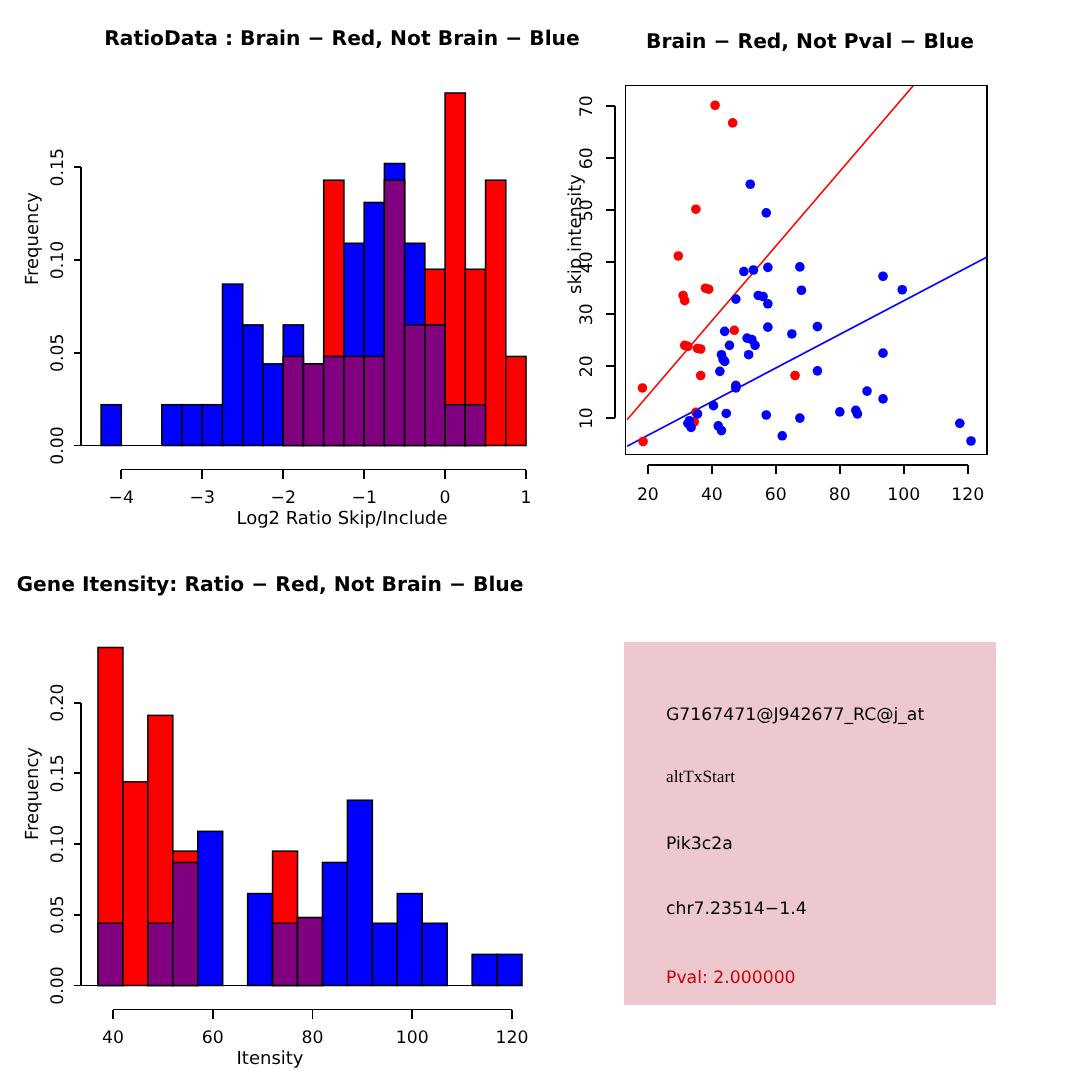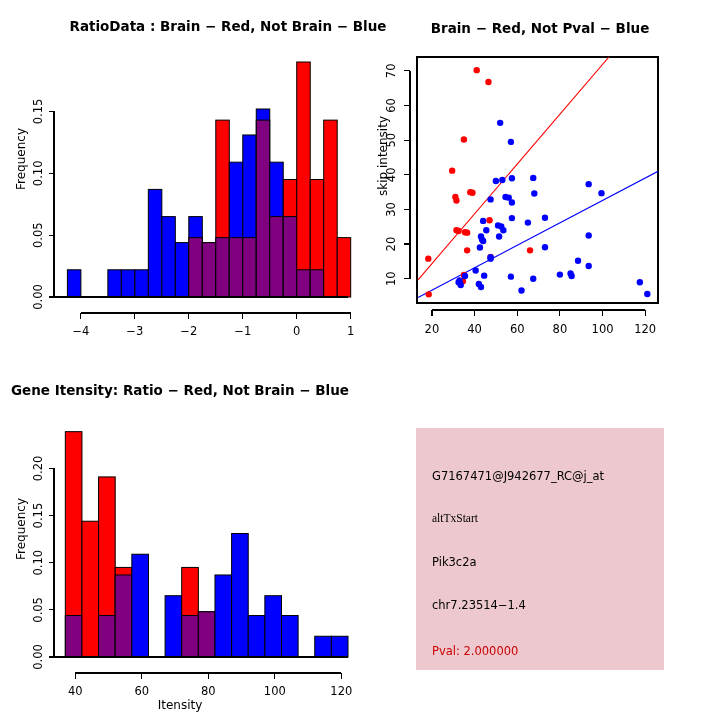--- a/index.html
+++ b/index.html
@@ -4,21 +4,21 @@
 <style>
   html,body{margin:0;padding:0;background:#ffffff;}
   body{width:720px;height:720px;position:relative;overflow:hidden;
        font-family:"DejaVu Sans","Liberation Sans",sans-serif;color:#000;}
   .panel{position:absolute;}
   .title{position:absolute;width:100%;text-align:center;font-weight:bold;
          font-size:13.5px;letter-spacing:0px;white-space:nowrap;}
   .axlabel{position:absolute;font-size:12px;text-align:center;width:100%;}
   svg{display:block;}
   .infobox{position:absolute;}
-  .infotext{position:absolute;font-size:11.5px;white-space:nowrap;}
+  .infotext{position:absolute;font-size:11.5px;white-space:nowrap;margin-left:12px;}
 </style>
 </head>
 <body>
 
 <div class="panel" style="left:0;top:0;width:360px;height:360px;padding-left:32px;">
   <div class="title" style="top:18px;">RatioData : Brain − Red, Not Brain − Blue</div>
   <svg id="svg-ratio" width="360" height="360" style="position:absolute;left:0;top:0;">
       <rect x="67.39622641509432" y="269.7894736842105" width="13.490566037735846" height="27.21052631578948" fill="#0000FF" stroke="#000" stroke-width="1"></rect>
       <rect x="107.86792452830187" y="269.7894736842105" width="13.490566037735846" height="27.21052631578948" fill="#0000FF" stroke="#000" stroke-width="1"></rect>
       <rect x="121.35849056603772" y="269.7894736842105" width="13.490566037735846" height="27.21052631578948" fill="#0000FF" stroke="#000" stroke-width="1"></rect>
@@ -65,20 +65,21 @@
       <line x1="188.81132075471697" y1="313" x2="188.81132075471697" y2="319" stroke="#000" stroke-width="1.2" shape-rendering="crispEdges"></line>
       <text x="188.81132075471697" y="335" font-size="11.5" font-family="&quot;DejaVu Sans&quot;,&quot;Liberation Sans&quot;,sans-serif" fill="#000" text-anchor="middle">−2</text>
       <line x1="242.77358490566036" y1="313" x2="242.77358490566036" y2="319" stroke="#000" stroke-width="1.2" shape-rendering="crispEdges"></line>
       <text x="242.77358490566036" y="335" font-size="11.5" font-family="&quot;DejaVu Sans&quot;,&quot;Liberation Sans&quot;,sans-serif" fill="#000" text-anchor="middle">−1</text>
       <line x1="296.73584905660374" y1="313" x2="296.73584905660374" y2="319" stroke="#000" stroke-width="1.2" shape-rendering="crispEdges"></line>
       <text x="296.73584905660374" y="335" font-size="11.5" font-family="&quot;DejaVu Sans&quot;,&quot;Liberation Sans&quot;,sans-serif" fill="#000" text-anchor="middle">0</text>
       <line x1="350.6981132075471" y1="313" x2="350.6981132075471" y2="319" stroke="#000" stroke-width="1.2" shape-rendering="crispEdges"></line>
       <text x="350.6981132075471" y="335" font-size="11.5" font-family="&quot;DejaVu Sans&quot;,&quot;Liberation Sans&quot;,sans-serif" fill="#000" text-anchor="middle">1</text>
       <line x1="50" y1="297" x2="348" y2="297" stroke="#000" stroke-width="1.2" shape-rendering="crispEdges"></line>
     </svg>
+  <div class="axlabel" style="top:338px;">Log2 Ratio Skip/Include</div>
   <div style="position:absolute;left:14px;top:190px;font-size:12px;
               transform:rotate(-90deg);transform-origin:0 0;white-space:nowrap;">Frequency</div>
 </div>
 
 <div class="panel" style="left:360px;top:0;width:360px;height:360px;">
   <div class="title" style="top:20px;">Brain − Red, Not Pval − Blue</div>
   <svg id="svg-scatter" width="360" height="360" style="position:absolute;left:0;top:0;">
       <rect x="57" y="57" width="241" height="246" fill="none" stroke="#000" stroke-width="1.2" shape-rendering="crispEdges"></rect>
       <defs>
         <clipPath id="scclip">

